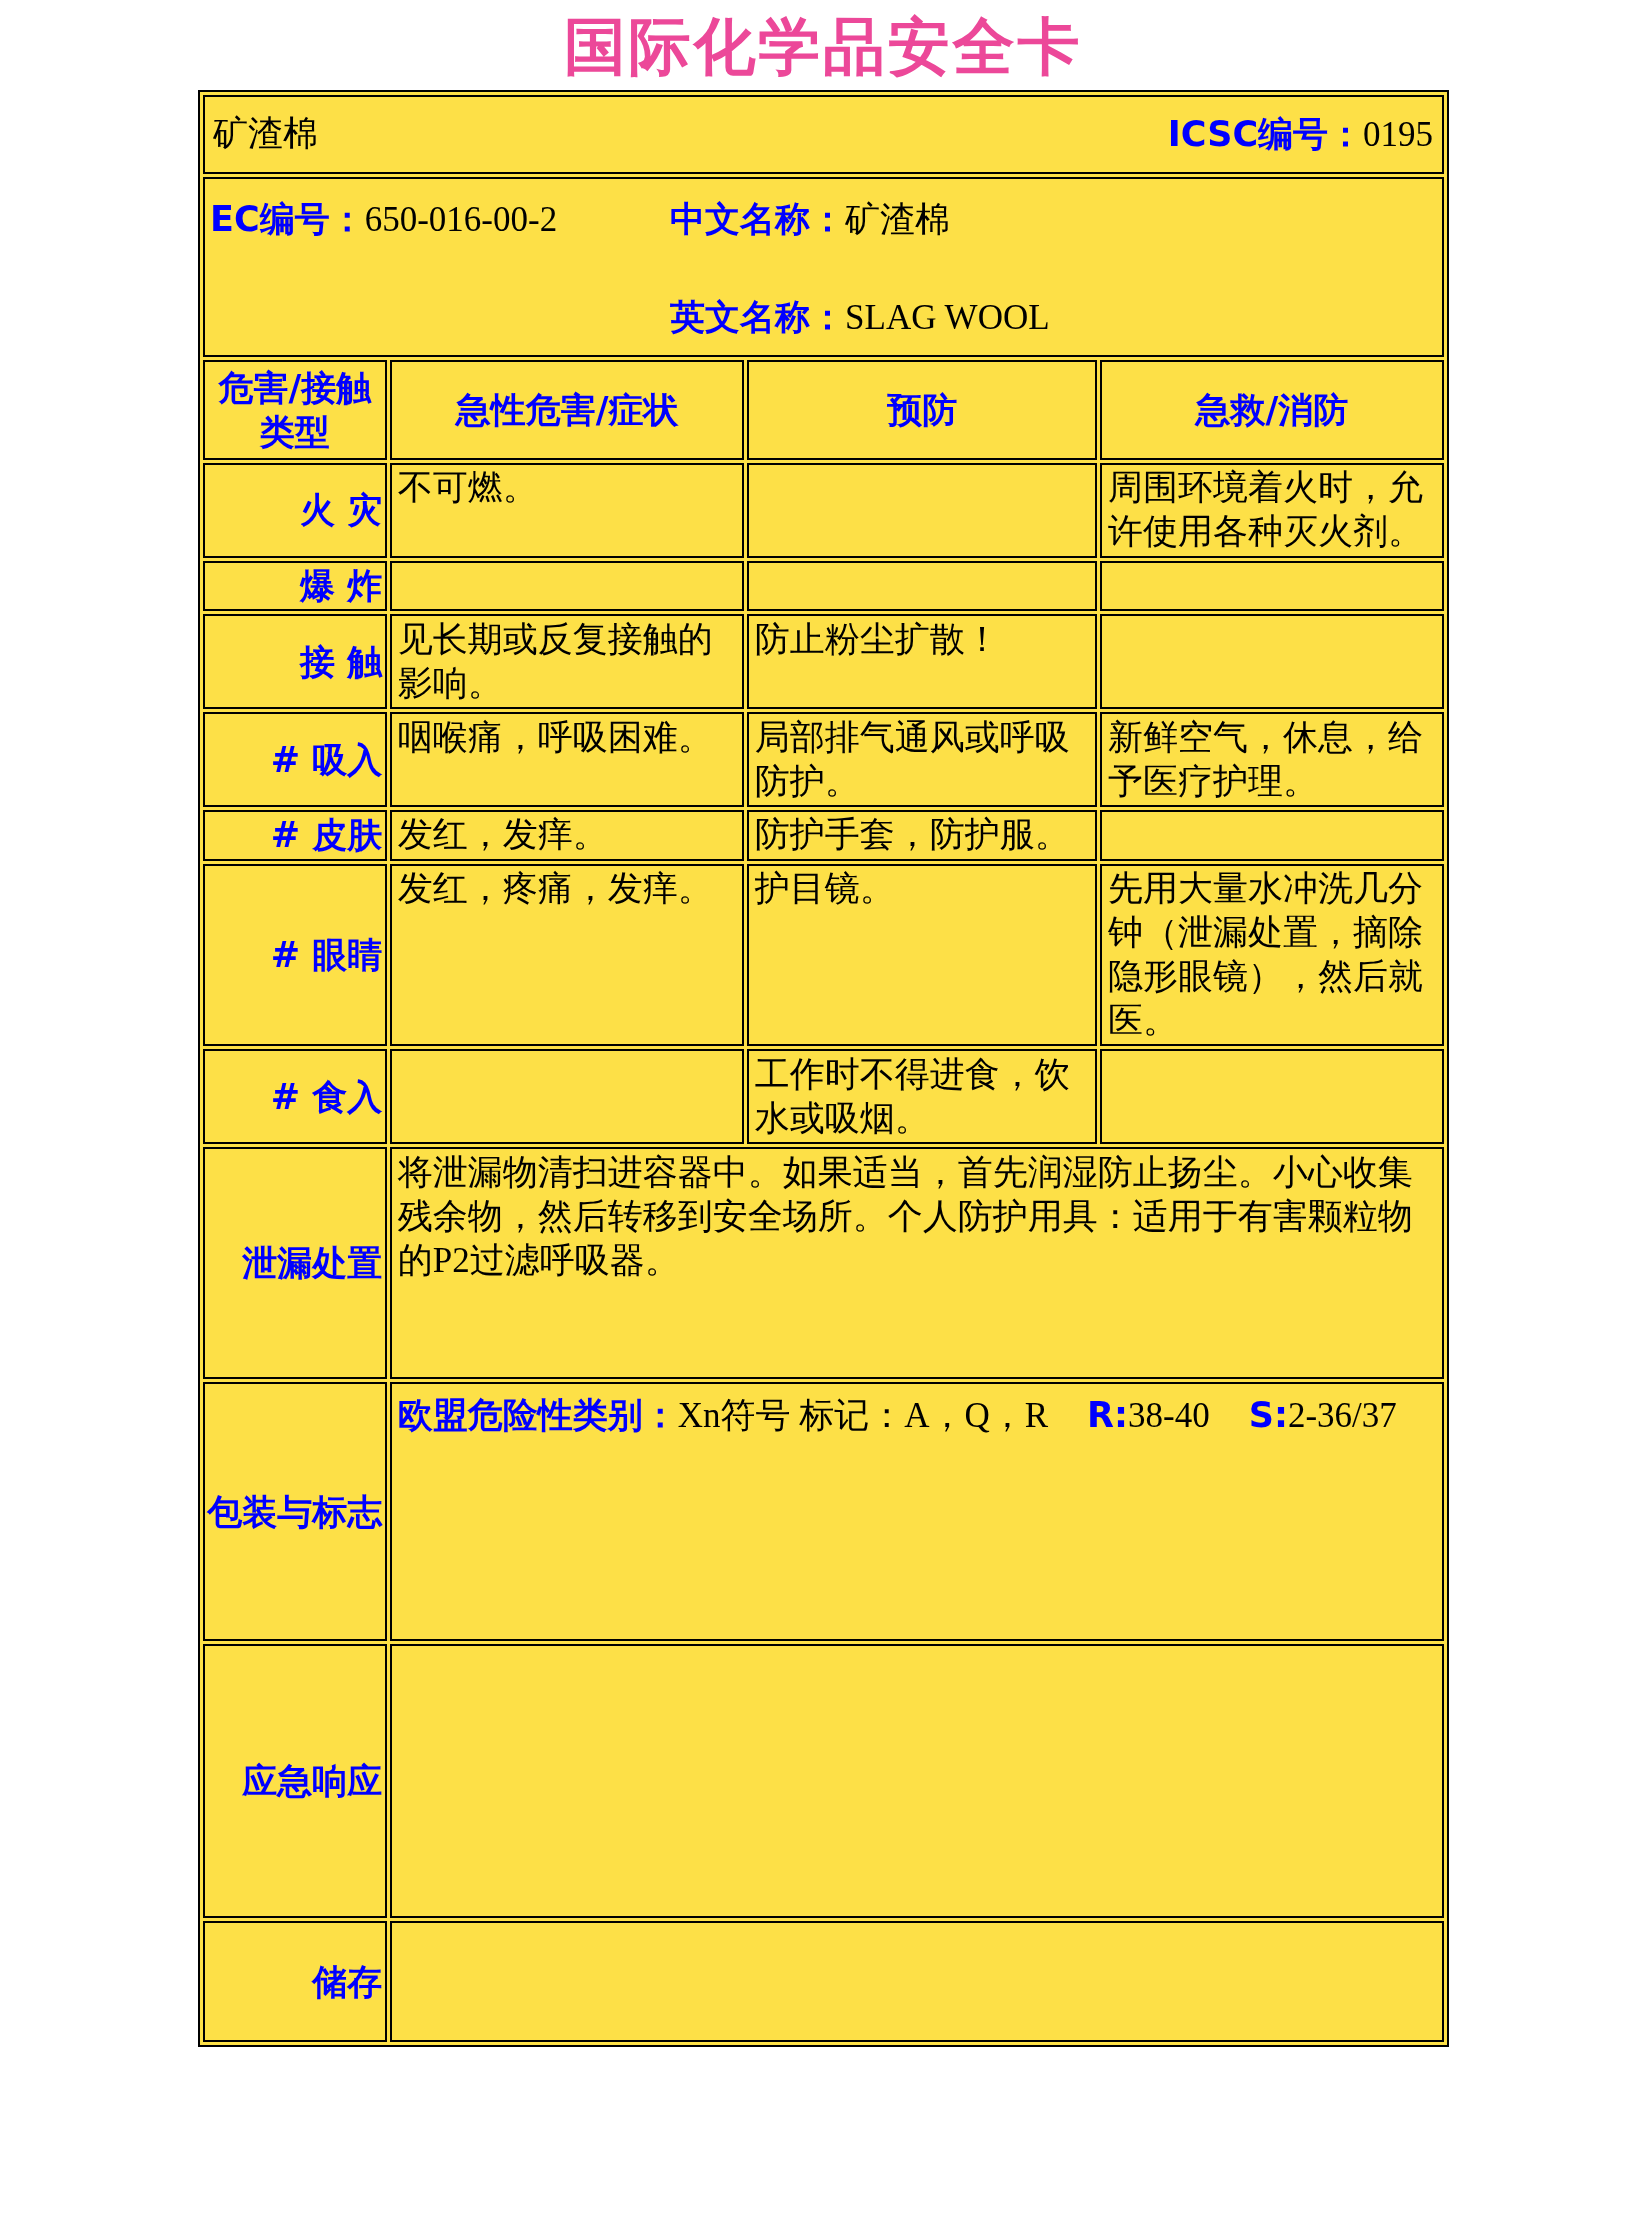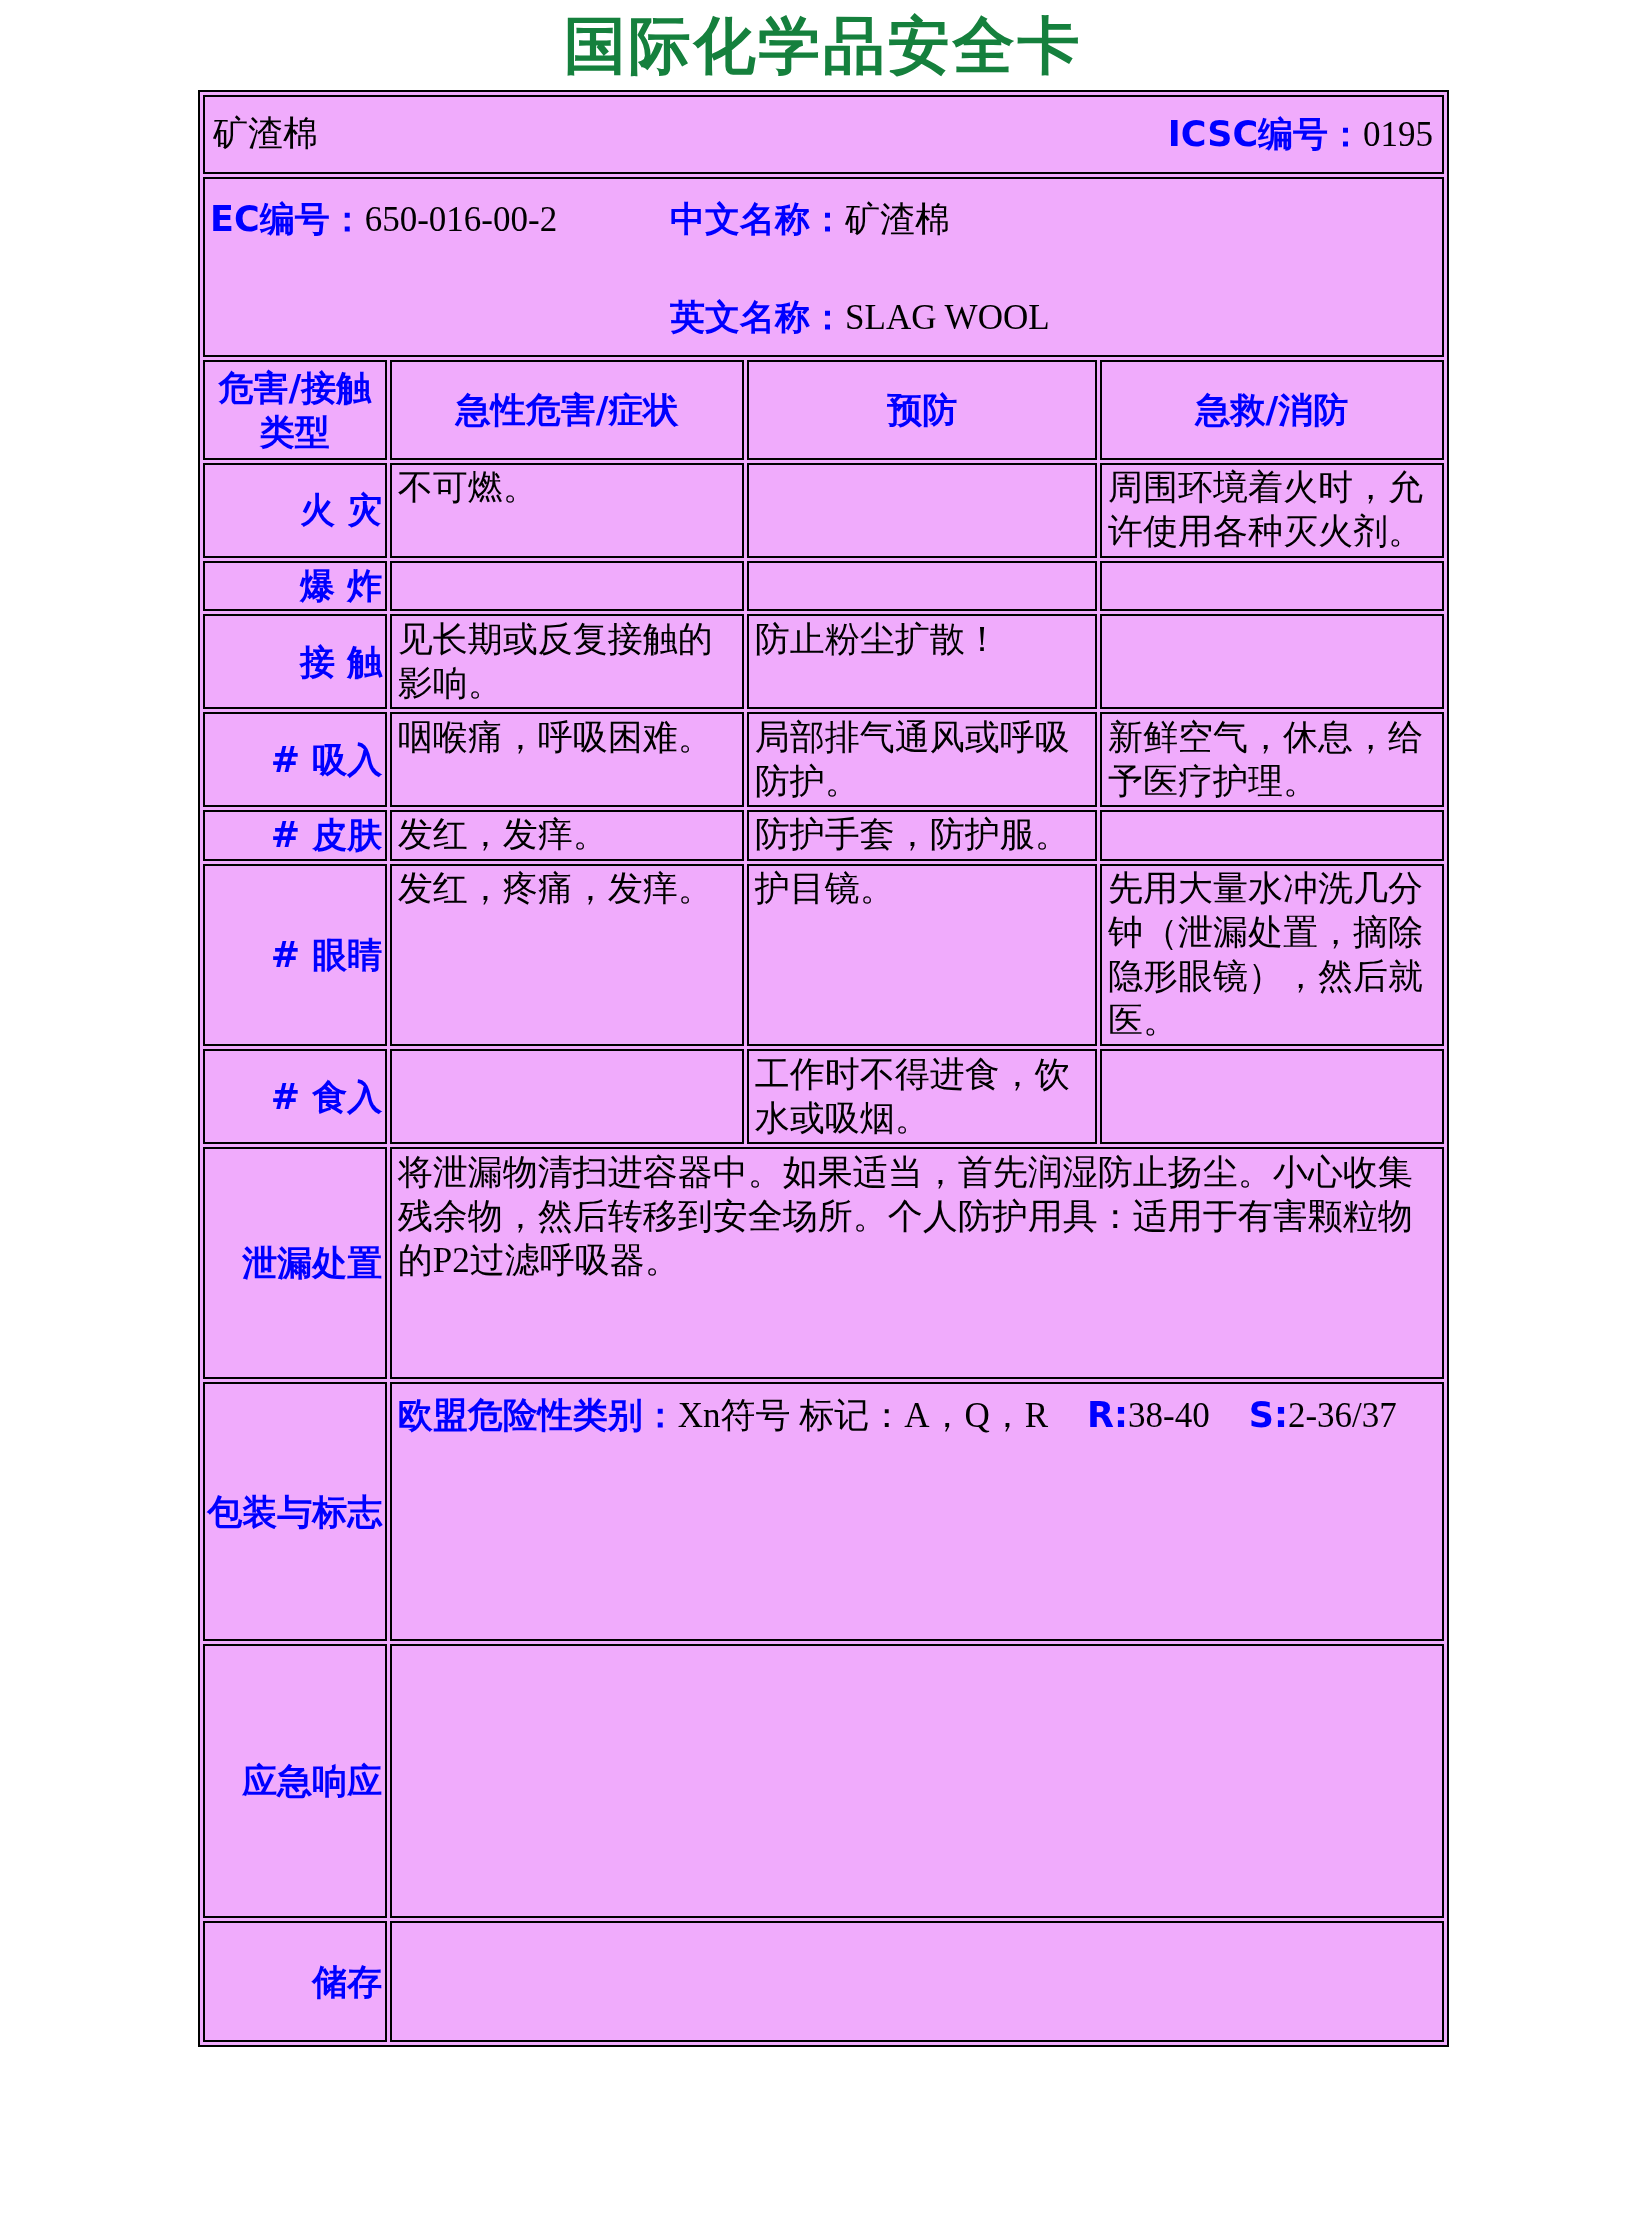--- a/index.html
+++ b/index.html
@@ -9,35 +9,35 @@
   }
   body {
     width: 1646px;
     min-height: 2227px;
     font-family: "Liberation Serif", "DejaVu Serif", serif;
     color: #000000;
   }
   .page-title {
     margin: 9.8px auto 7px auto;
     text-align: center;
-    font-family: Liberation Serif, serif;
+    font-family: Liberation Sans, sans-serif;
     font-weight: bold;
     font-size: 62px;
     line-height: 73px;
-    color: #15803d;
+    color: #ec4899;
     letter-spacing: 2.8px;
   }
   table.card {
     width: 1251px;
     margin: 0 auto;
     border: 2.8px solid #000000;
     border-collapse: separate;
     border-spacing: 3.5px;
     table-layout: fixed;
-    background: #f0abfc;
+    background: #fde047;
   }
   td {
     border: 2.1px solid #000000;
     font-size: 35px;
     line-height: 44px;
     vertical-align: top;
     padding: 1.4px 5.6px;
     overflow: hidden;
     word-break: break-all;
   }

